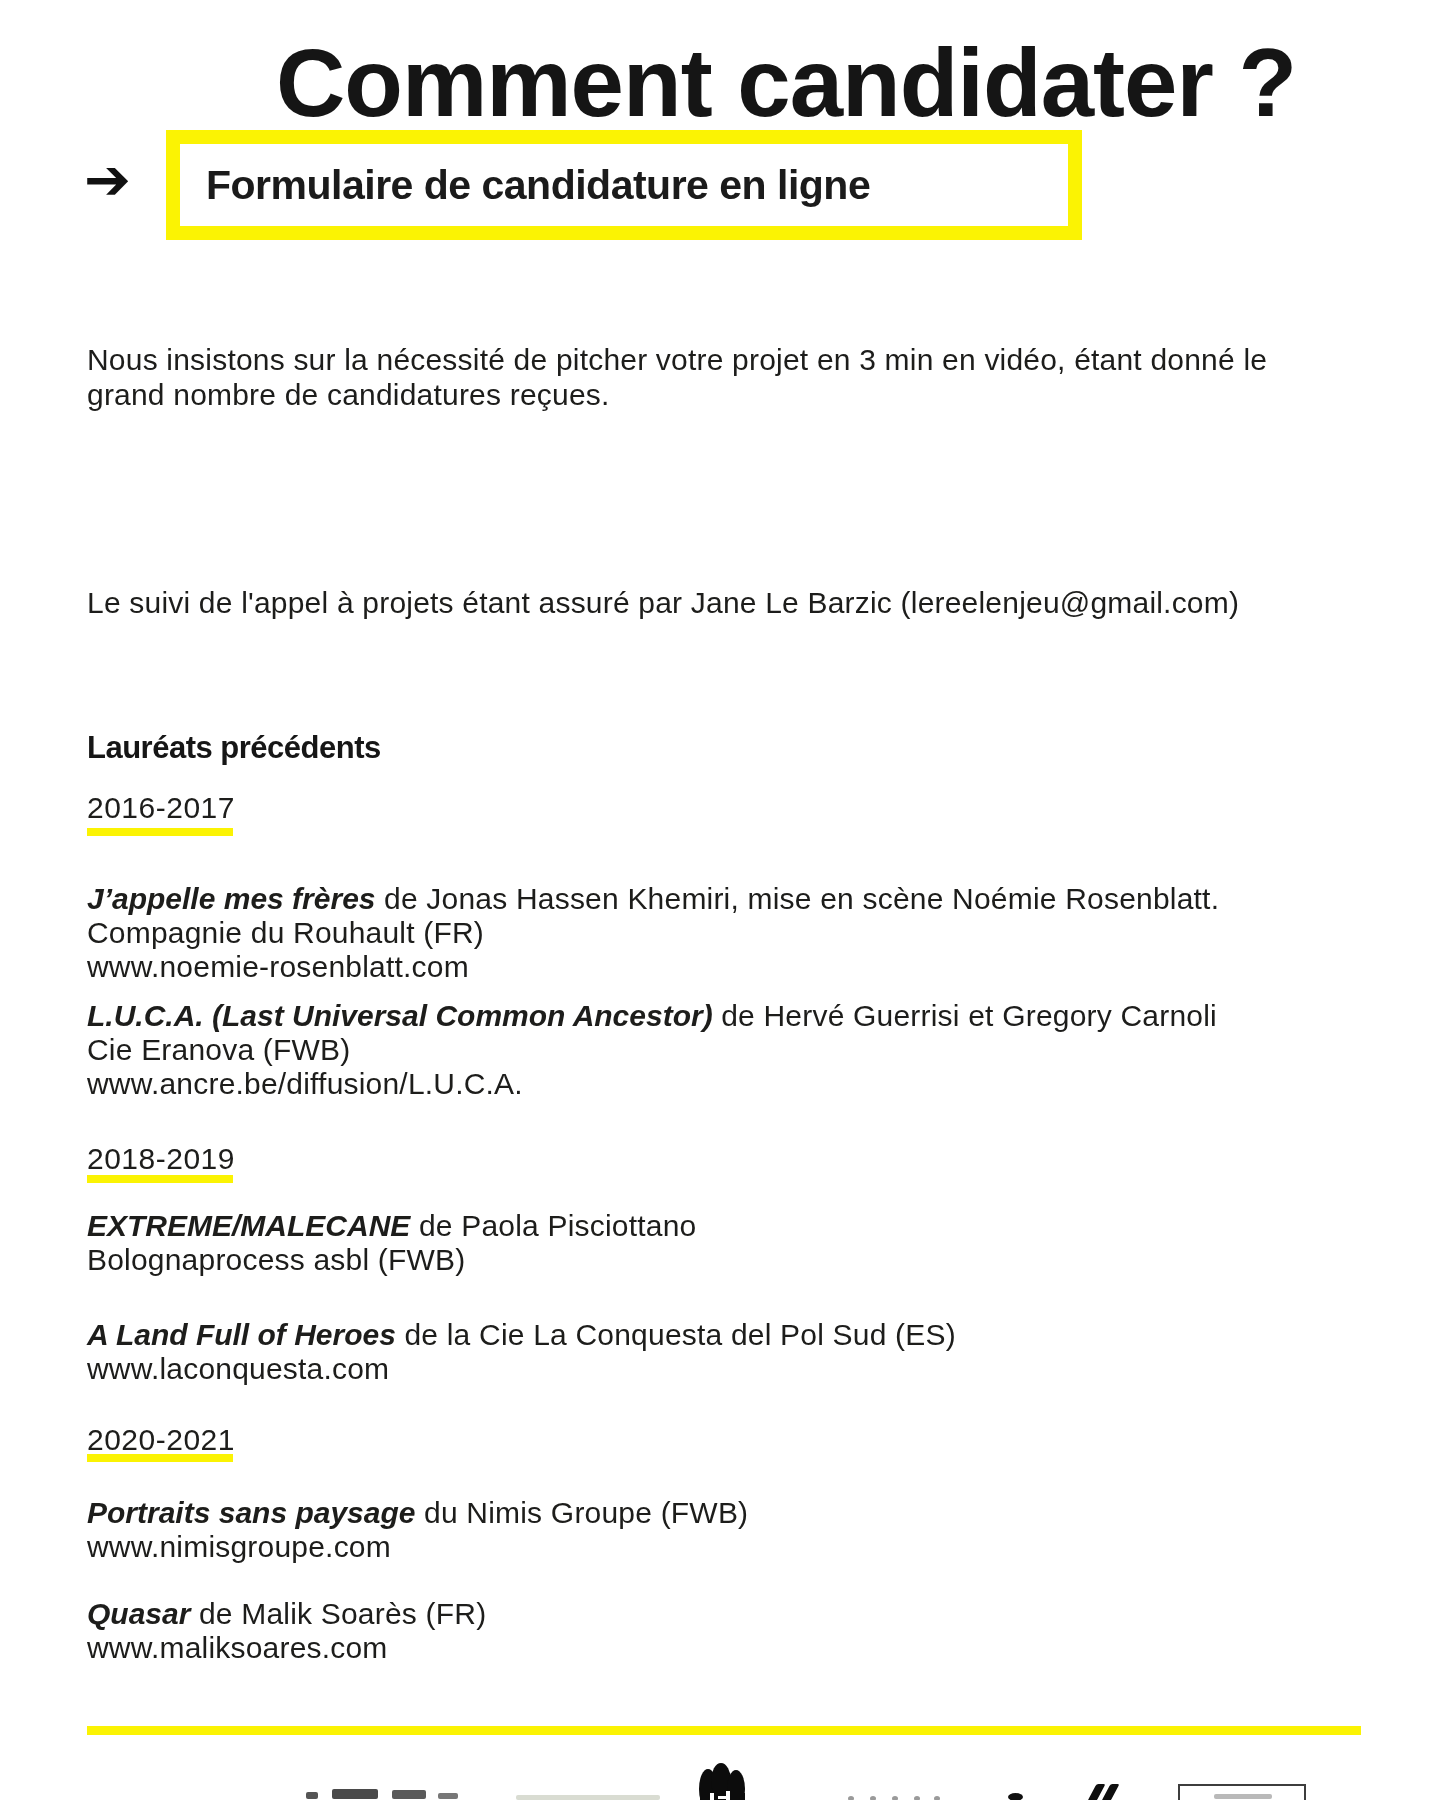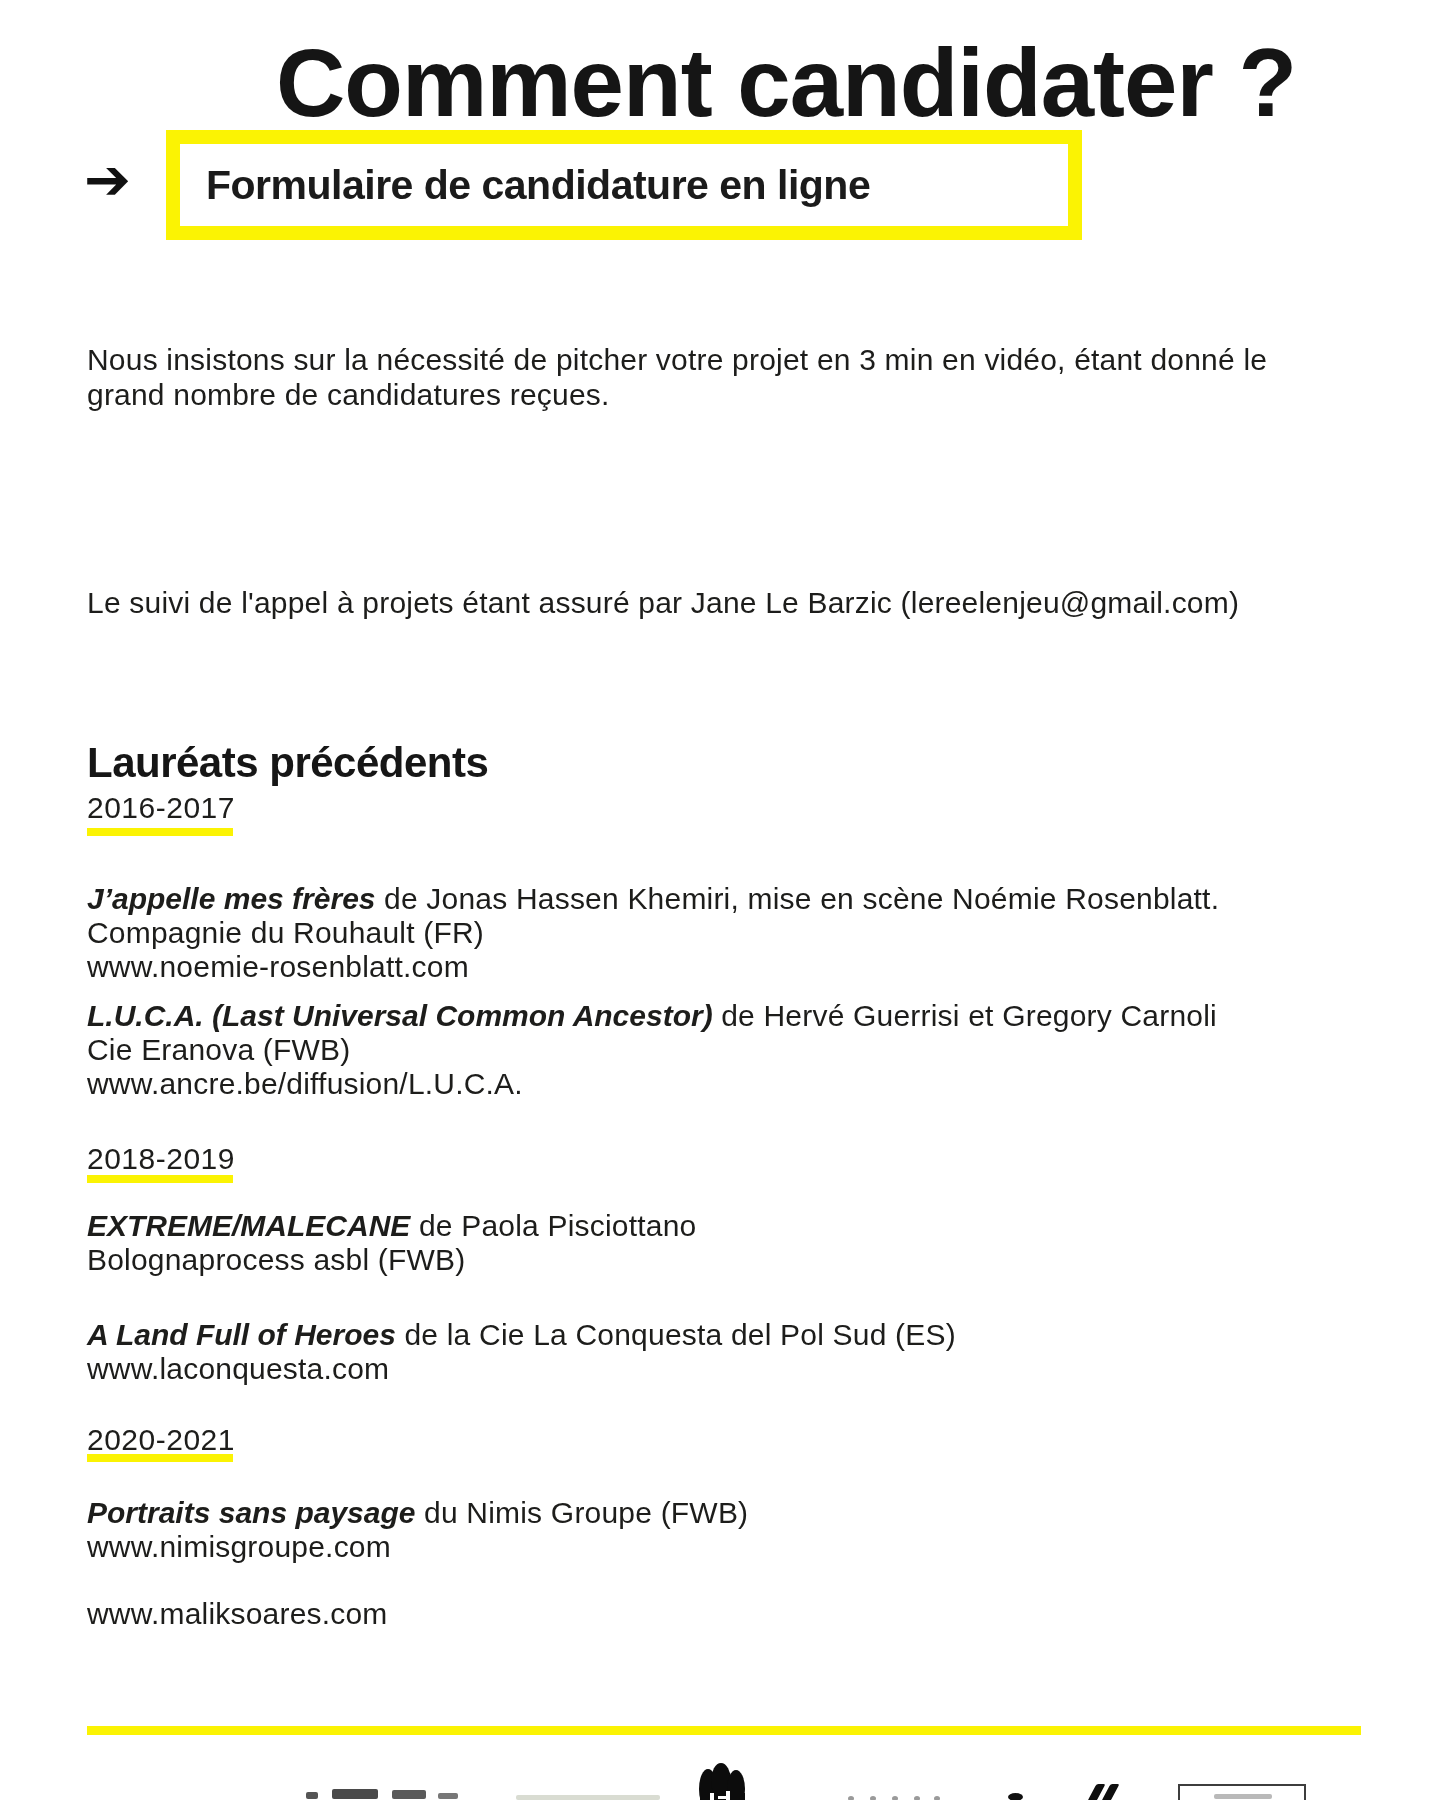--- a/index.html
+++ b/index.html
@@ -43,21 +43,21 @@
     left:87px;width:1320px;
     font-size:30px;line-height:35px;
     white-space:pre-line;
     letter-spacing:0.2px;
   }
   .p1{top:312px;}
   .p2{top:418px;}
   .p3{top:555px;}
   .section-heading{
     top:704px;left:87px;
-    font-size:42px;font-weight:bold;letter-spacing:-0.5px;
+    font-size:31px;font-weight:bold;letter-spacing:-0.5px;
     color:#161616;
   }
   .year{
     left:87px;font-size:30px;line-height:34px;letter-spacing:0.5px;
   }
   .y1{top:791px;}
   .y2{top:1142px;}
   .y3{top:1423px;}
   .year-underline{
     left:87px;width:146px;height:8px;
@@ -157,20 +157,21 @@
 
   <div class="abs year y3">2020-2021</div>
   <div class="abs year-underline u3"></div>
 
   <div class="abs entry e5">
     <div><span class="work-title">Portraits sans paysage</span><span> du Nimis Groupe (FWB)</span></div>
     <div>www.nimisgroupe.com</div>
   </div>
 
   <div class="abs entry e6">
+    <div><span class="work-title">Quasar</span><span> de Malik Soarès (FR)</span></div>
     <div>www.maliksoares.com</div>
   </div>
 
   <div class="abs rule"></div>
 
   <div class="abs frag fa1"></div>
   <div class="abs frag fa2"></div>
   <div class="abs frag fa3"></div>
   <div class="abs frag fa4"></div>
   <div class="abs fb"></div>

